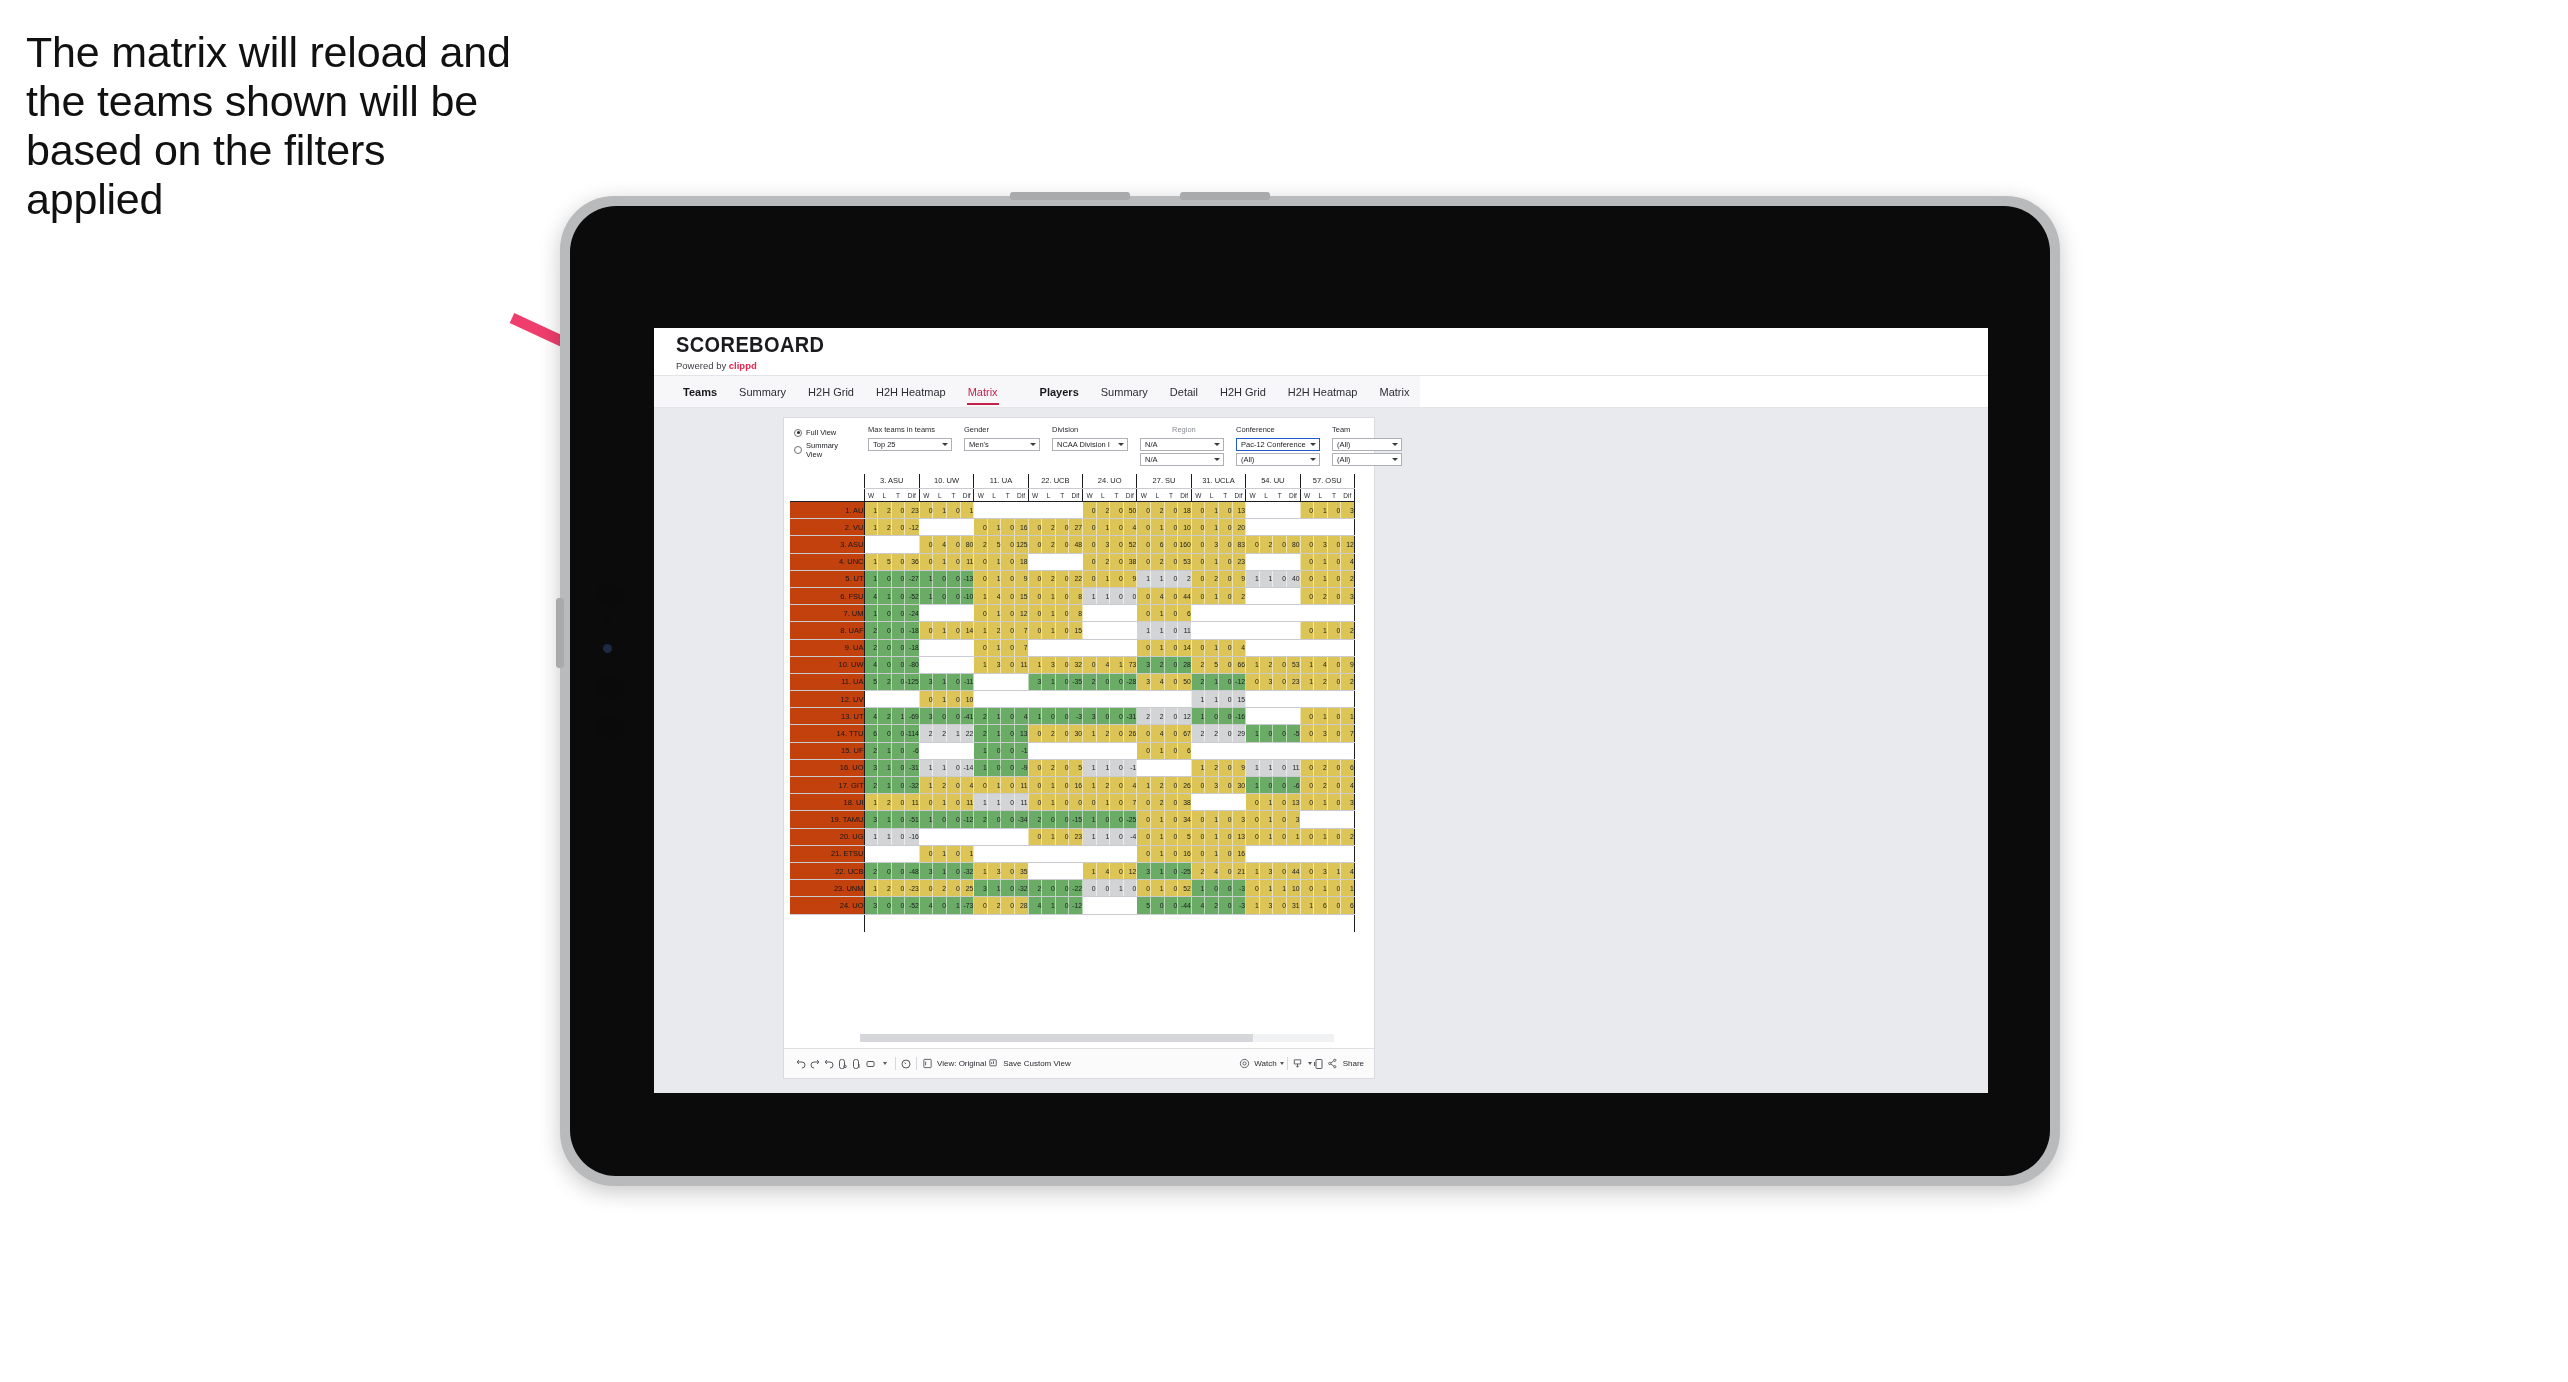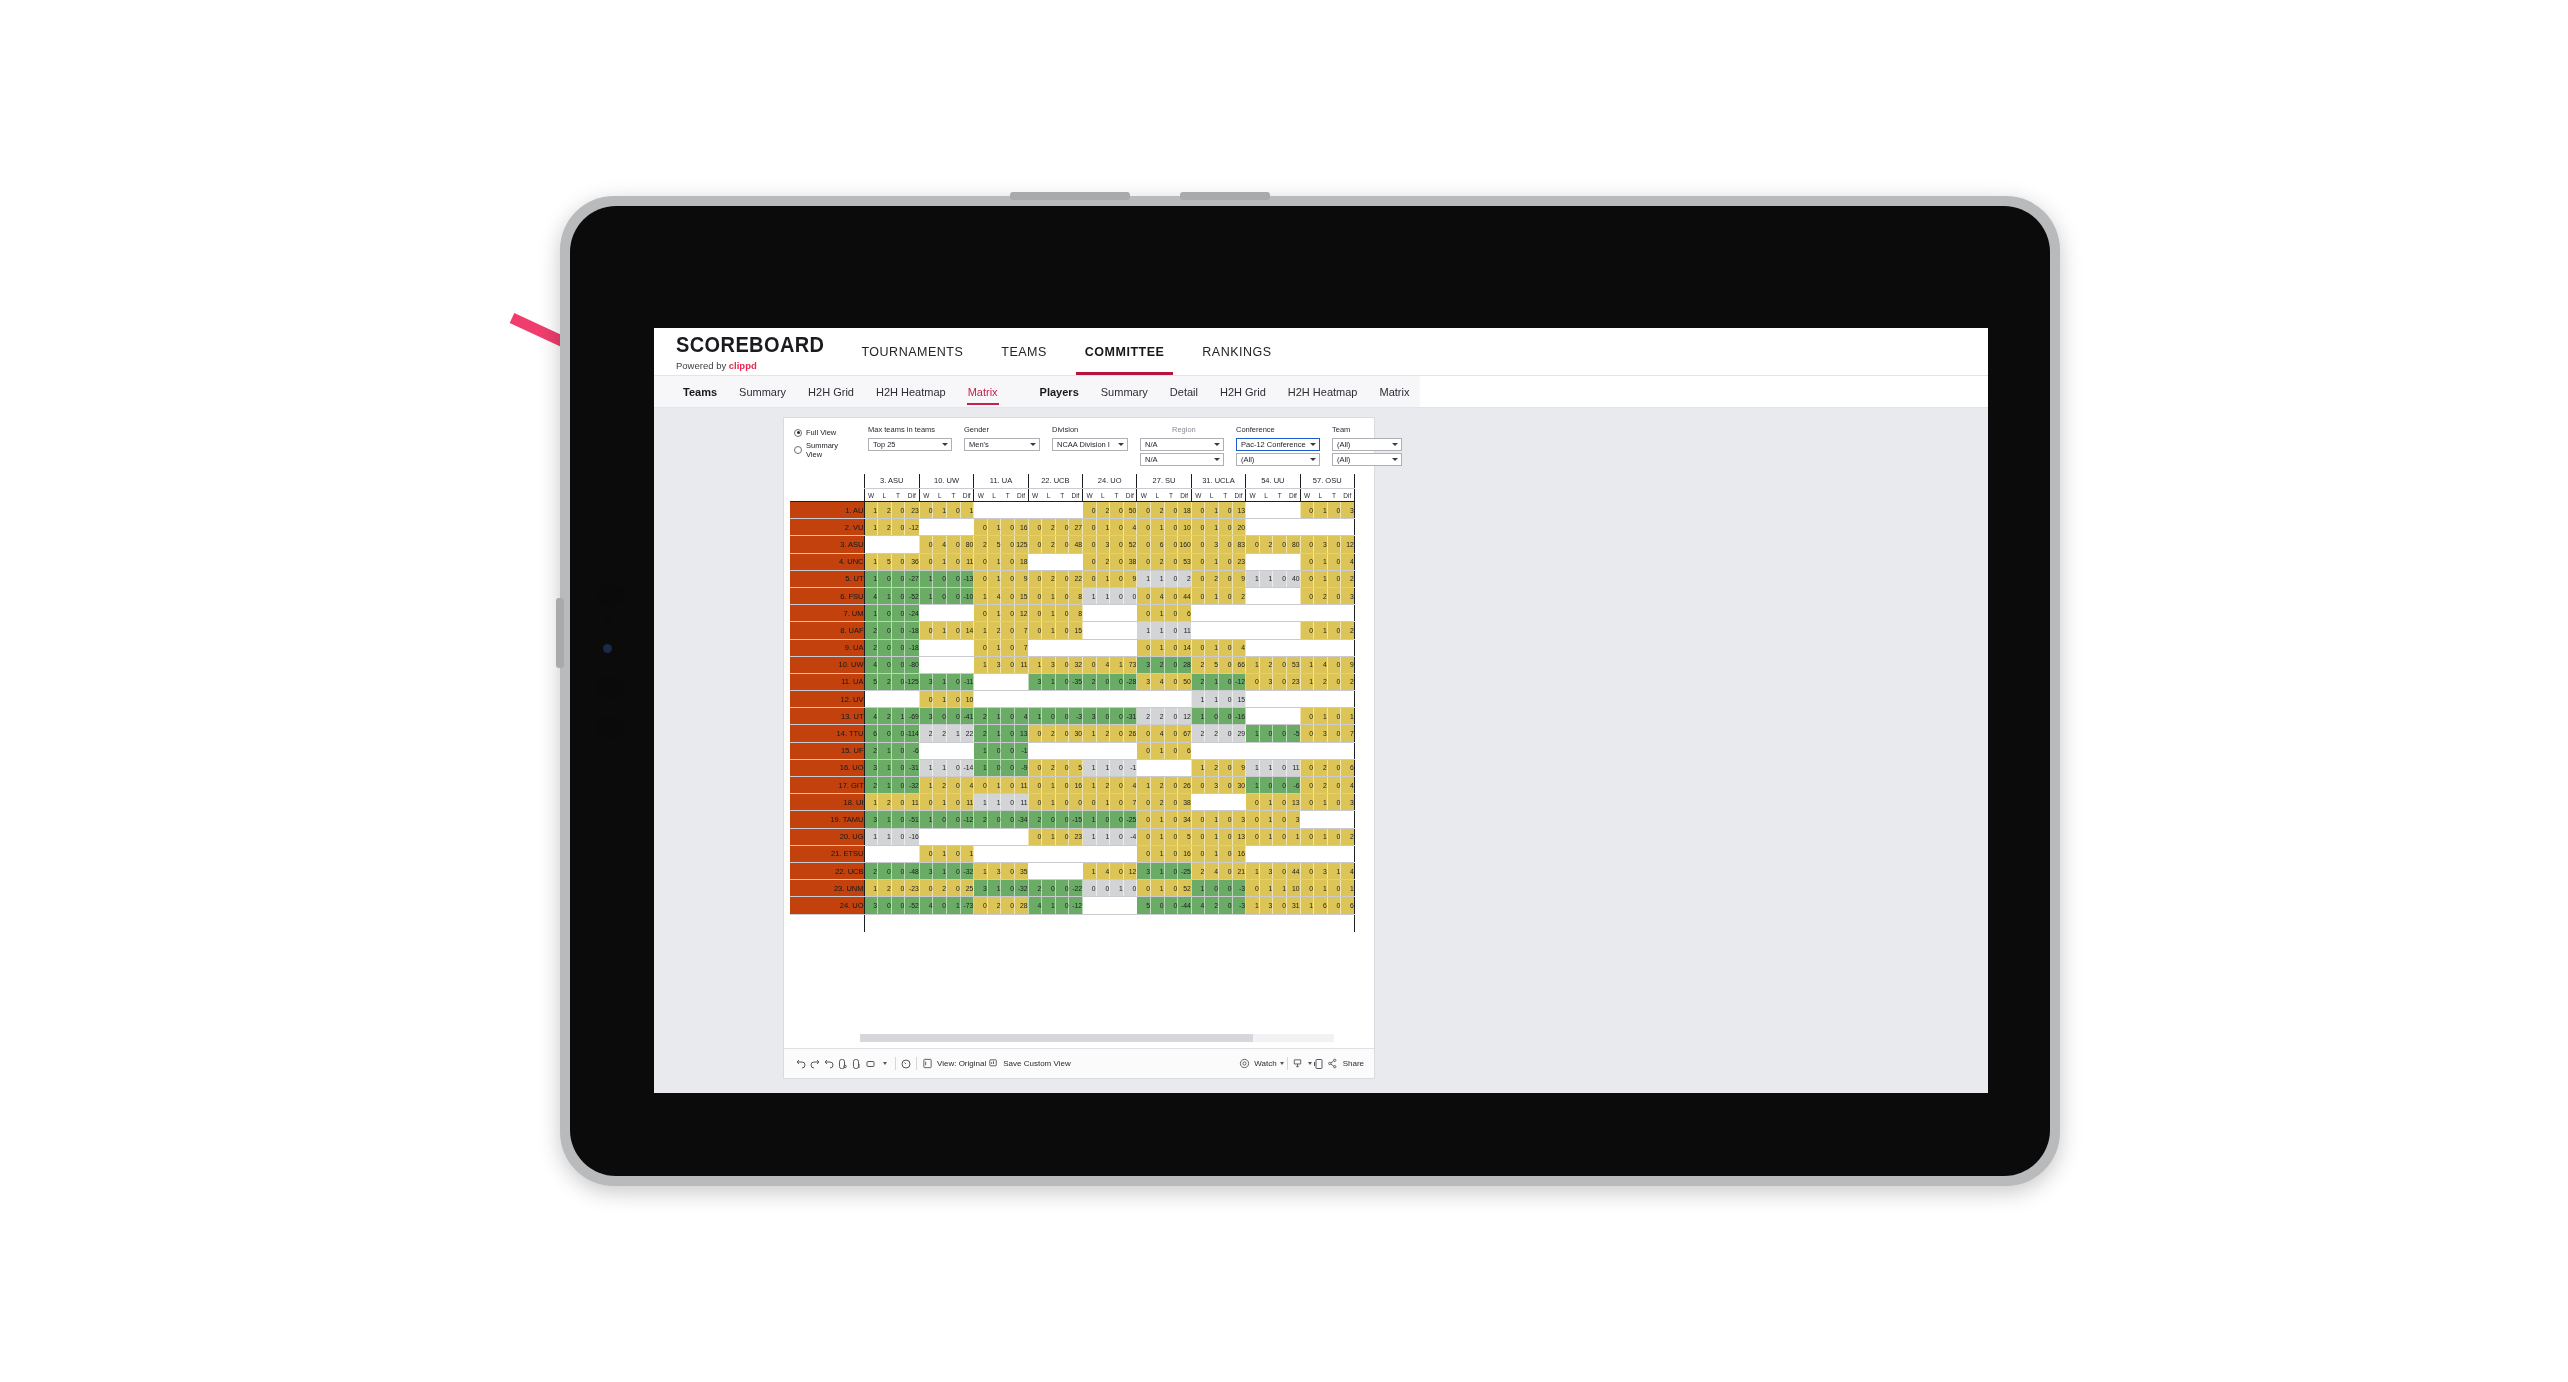--- a/index.html
+++ b/index.html
@@ -251,20 +251,21 @@
     width:0;height:0;
     border-left:2.5px solid transparent; border-right:2.5px solid transparent;
     border-top:3px solid #55575d;
   }
 </style>
 </head>
 <body>
 
 <div id="stage">
 
+  <div class="annotation">The matrix will reload and the teams shown will be based on the filters applied</div>
 
   <svg class="arrow-wrap" viewBox="0 0 2568 1382">
     <defs>
       <marker id="ah" markerWidth="6" markerHeight="6" refX="4.4" refY="3" orient="auto">
         <path d="M0,0 L6,3 L0,6 z" fill="#ef3e6d"></path>
       </marker>
     </defs>
     <line x1="512" y1="318" x2="930" y2="512" stroke="#ef3e6d" stroke-width="11" marker-end="url(#ah)"></line>
   </svg>
 
@@ -281,26 +282,20 @@
       <div class="bezel-dot" style="left:26px;top:510px;width:28px;height:22px;"></div>
 
       <div class="viewport">
 
         <div class="topnav">
           <div class="brand">
             <div class="brand-name">SCOREBOARD</div>
             <div class="brand-sub">
               <span>Powered by </span><b>clippd</b>
             </div>
-          </div>
-          <div class="topnav-items">
-            <div class="topnav-item">TOURNAMENTS</div>
-            <div class="topnav-item">TEAMS</div>
-            <div class="topnav-item active">COMMITTEE</div>
-            <div class="topnav-item">RANKINGS</div>
           </div>
         </div>
 
         <div class="subnav">
           <div class="subgroup g1">
             <div class="subtab head">Teams</div>
             <div class="subtab">Summary</div>
             <div class="subtab">H2H Grid</div>
             <div class="subtab">H2H Heatmap</div>
             <div class="subtab active">Matrix</div>

